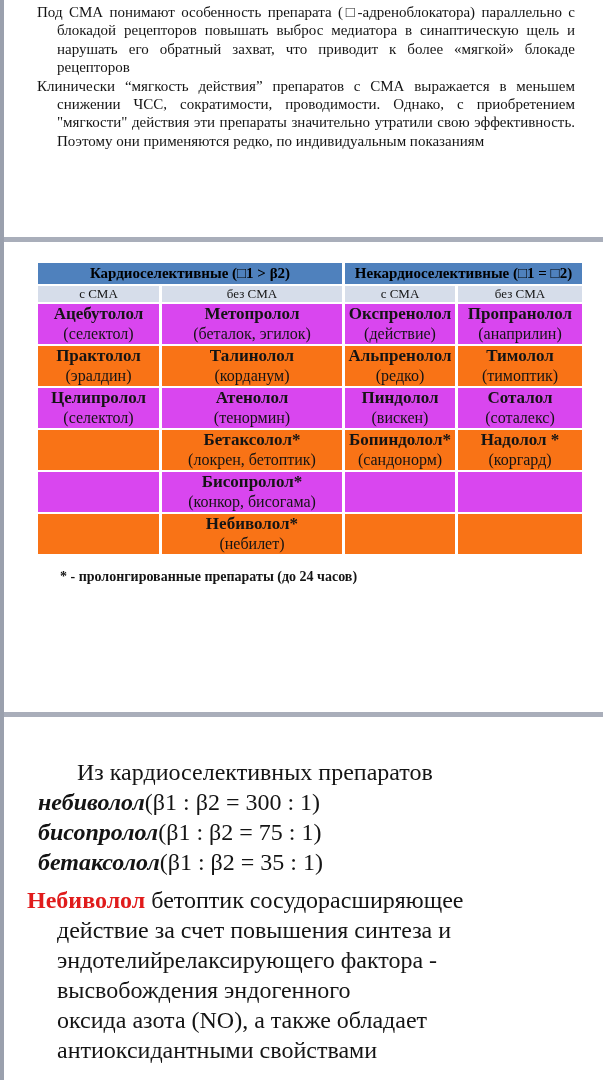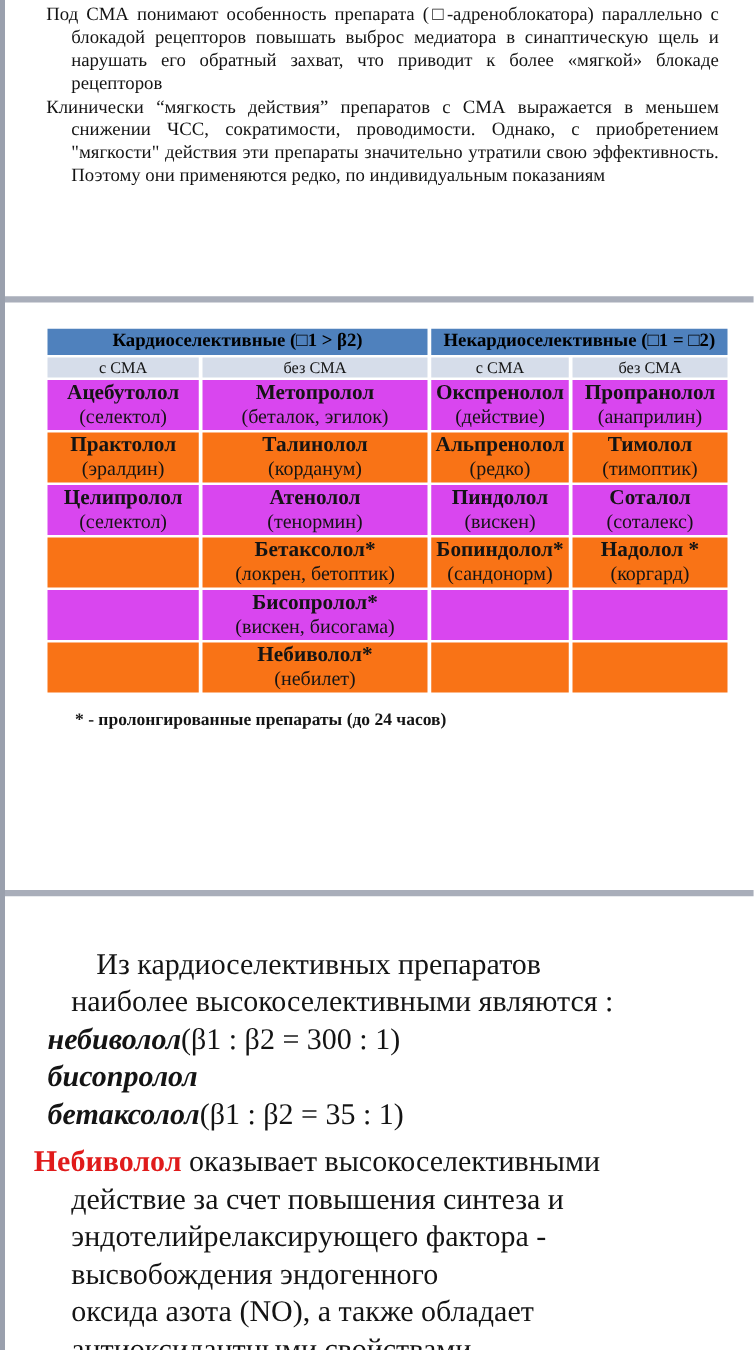--- a/index.html
+++ b/index.html
@@ -146,21 +146,21 @@
             <div class="brand">(коргард)</div>
           </td>
       </tr>
       <tr>
         <td class="cell r-light">
             <div class="drug"></div>
             <div class="brand"></div>
           </td>
         <td class="cell r-light">
             <div class="drug">Бисопролол*</div>
-            <div class="brand">(вискен, бисогама)</div>
+            <div class="brand">(конкор, бисогама)</div>
           </td>
         <td class="cell r-light">
             <div class="drug"></div>
             <div class="brand"></div>
           </td>
         <td class="cell r-light">
             <div class="drug"></div>
             <div class="brand"></div>
           </td>
       </tr>
@@ -185,35 +185,35 @@
     </tbody>
   </table>
 
   <div class="footnote">* - пролонгированные препараты (до 24 часов)</div>
 </section>
 
 <div class="sep"></div>
 
 <section class="slide3">
   <div class="intro-l1">Из кардиоселективных препаратов</div>
-  <div class="intro-l2">наиболее высокоселективными являются :</div>
 
   <div class="ratio-row">
     <span class="ratio-name">небиволол</span>
     <span class="ratio-val">(β1 : β2 = 300 : 1)</span>
   </div>
   <div class="ratio-row">
     <span class="ratio-name">бисопролол</span>
+    <span class="ratio-val">(β1 : β2 = 75 : 1)</span>
   </div>
   <div class="ratio-row">
     <span class="ratio-name">бетаксолол</span>
     <span class="ratio-val">(β1 : β2 = 35 : 1)</span>
   </div>
 
   <div class="nb">
-    <div class="nb-line nb-first"><span class="red">Небиволол</span><span> оказывает высокоселективными</span></div>
+    <div class="nb-line nb-first"><span class="red">Небиволол</span><span> бетоптик сосудорасширяющее</span></div>
     <div class="nb-line">действие за счет повышения синтеза и</div>
     <div class="nb-line">эндотелийрелаксирующего фактора -</div>
     <div class="nb-line">высвобождения эндогенного</div>
     <div class="nb-line">оксида азота (NO), а также обладает</div>
     <div class="nb-line">антиоксидантными свойствами</div>
   </div>
 </section>
 
 </body></html>

